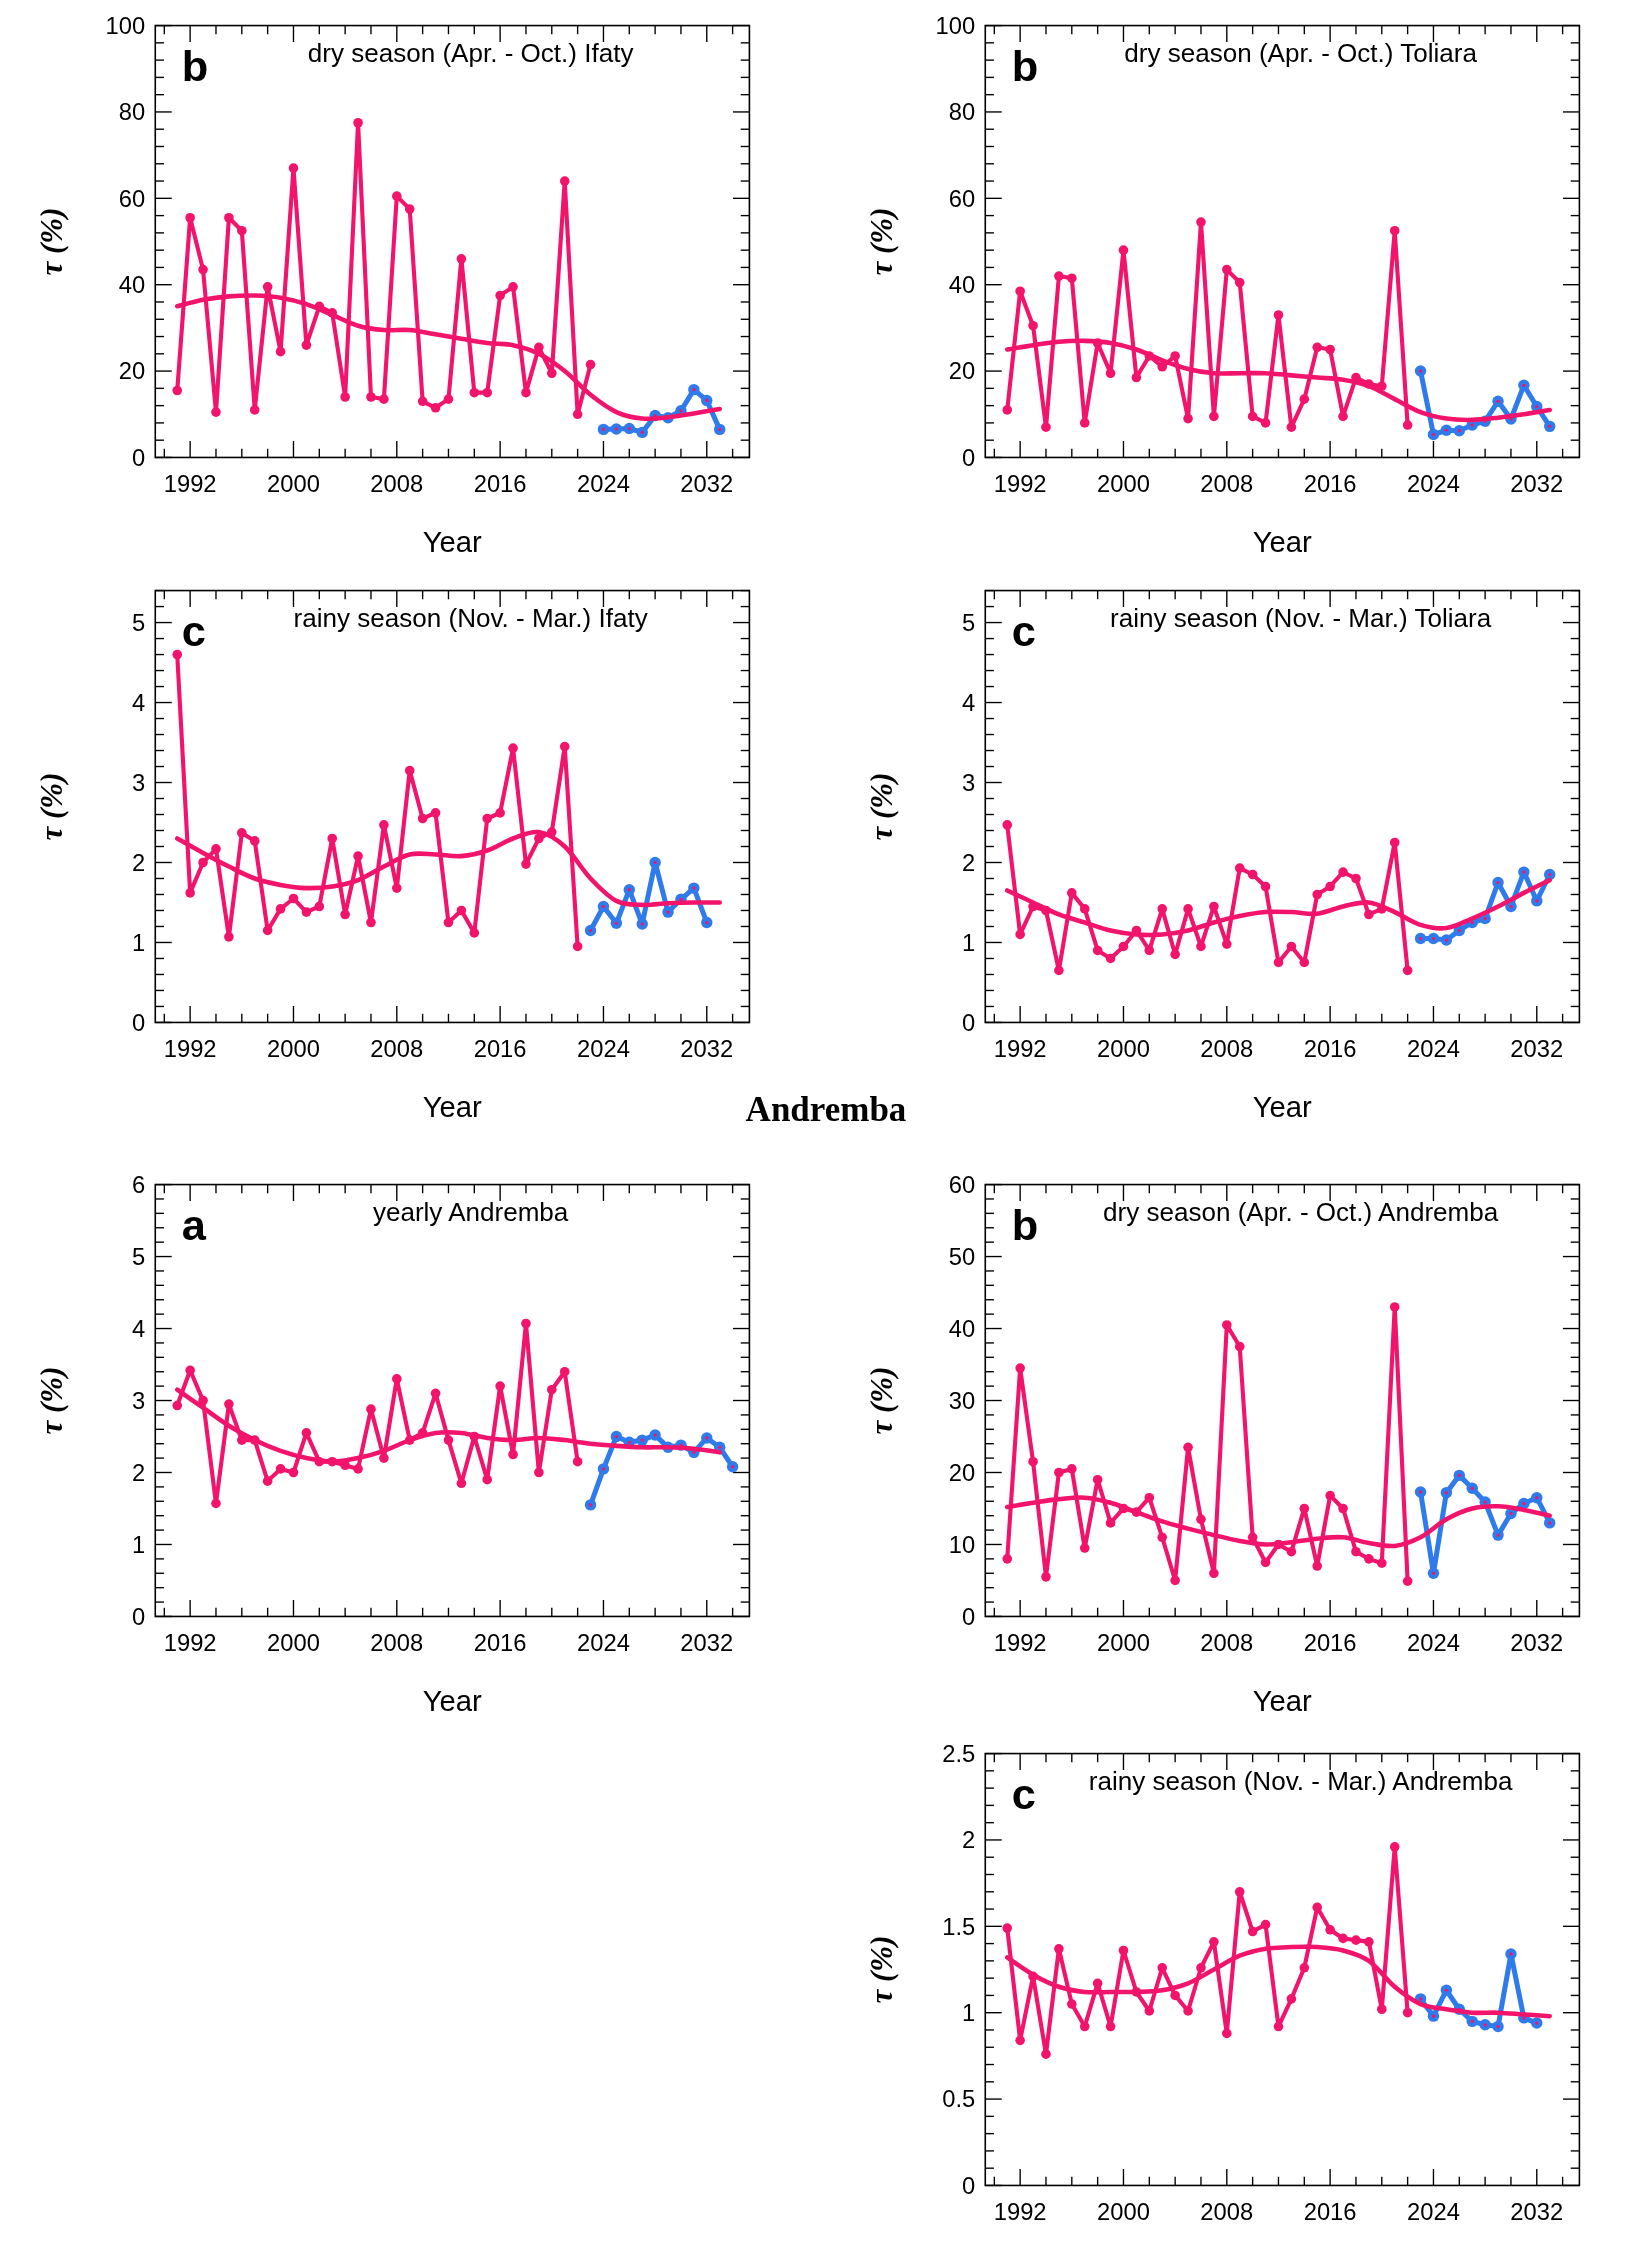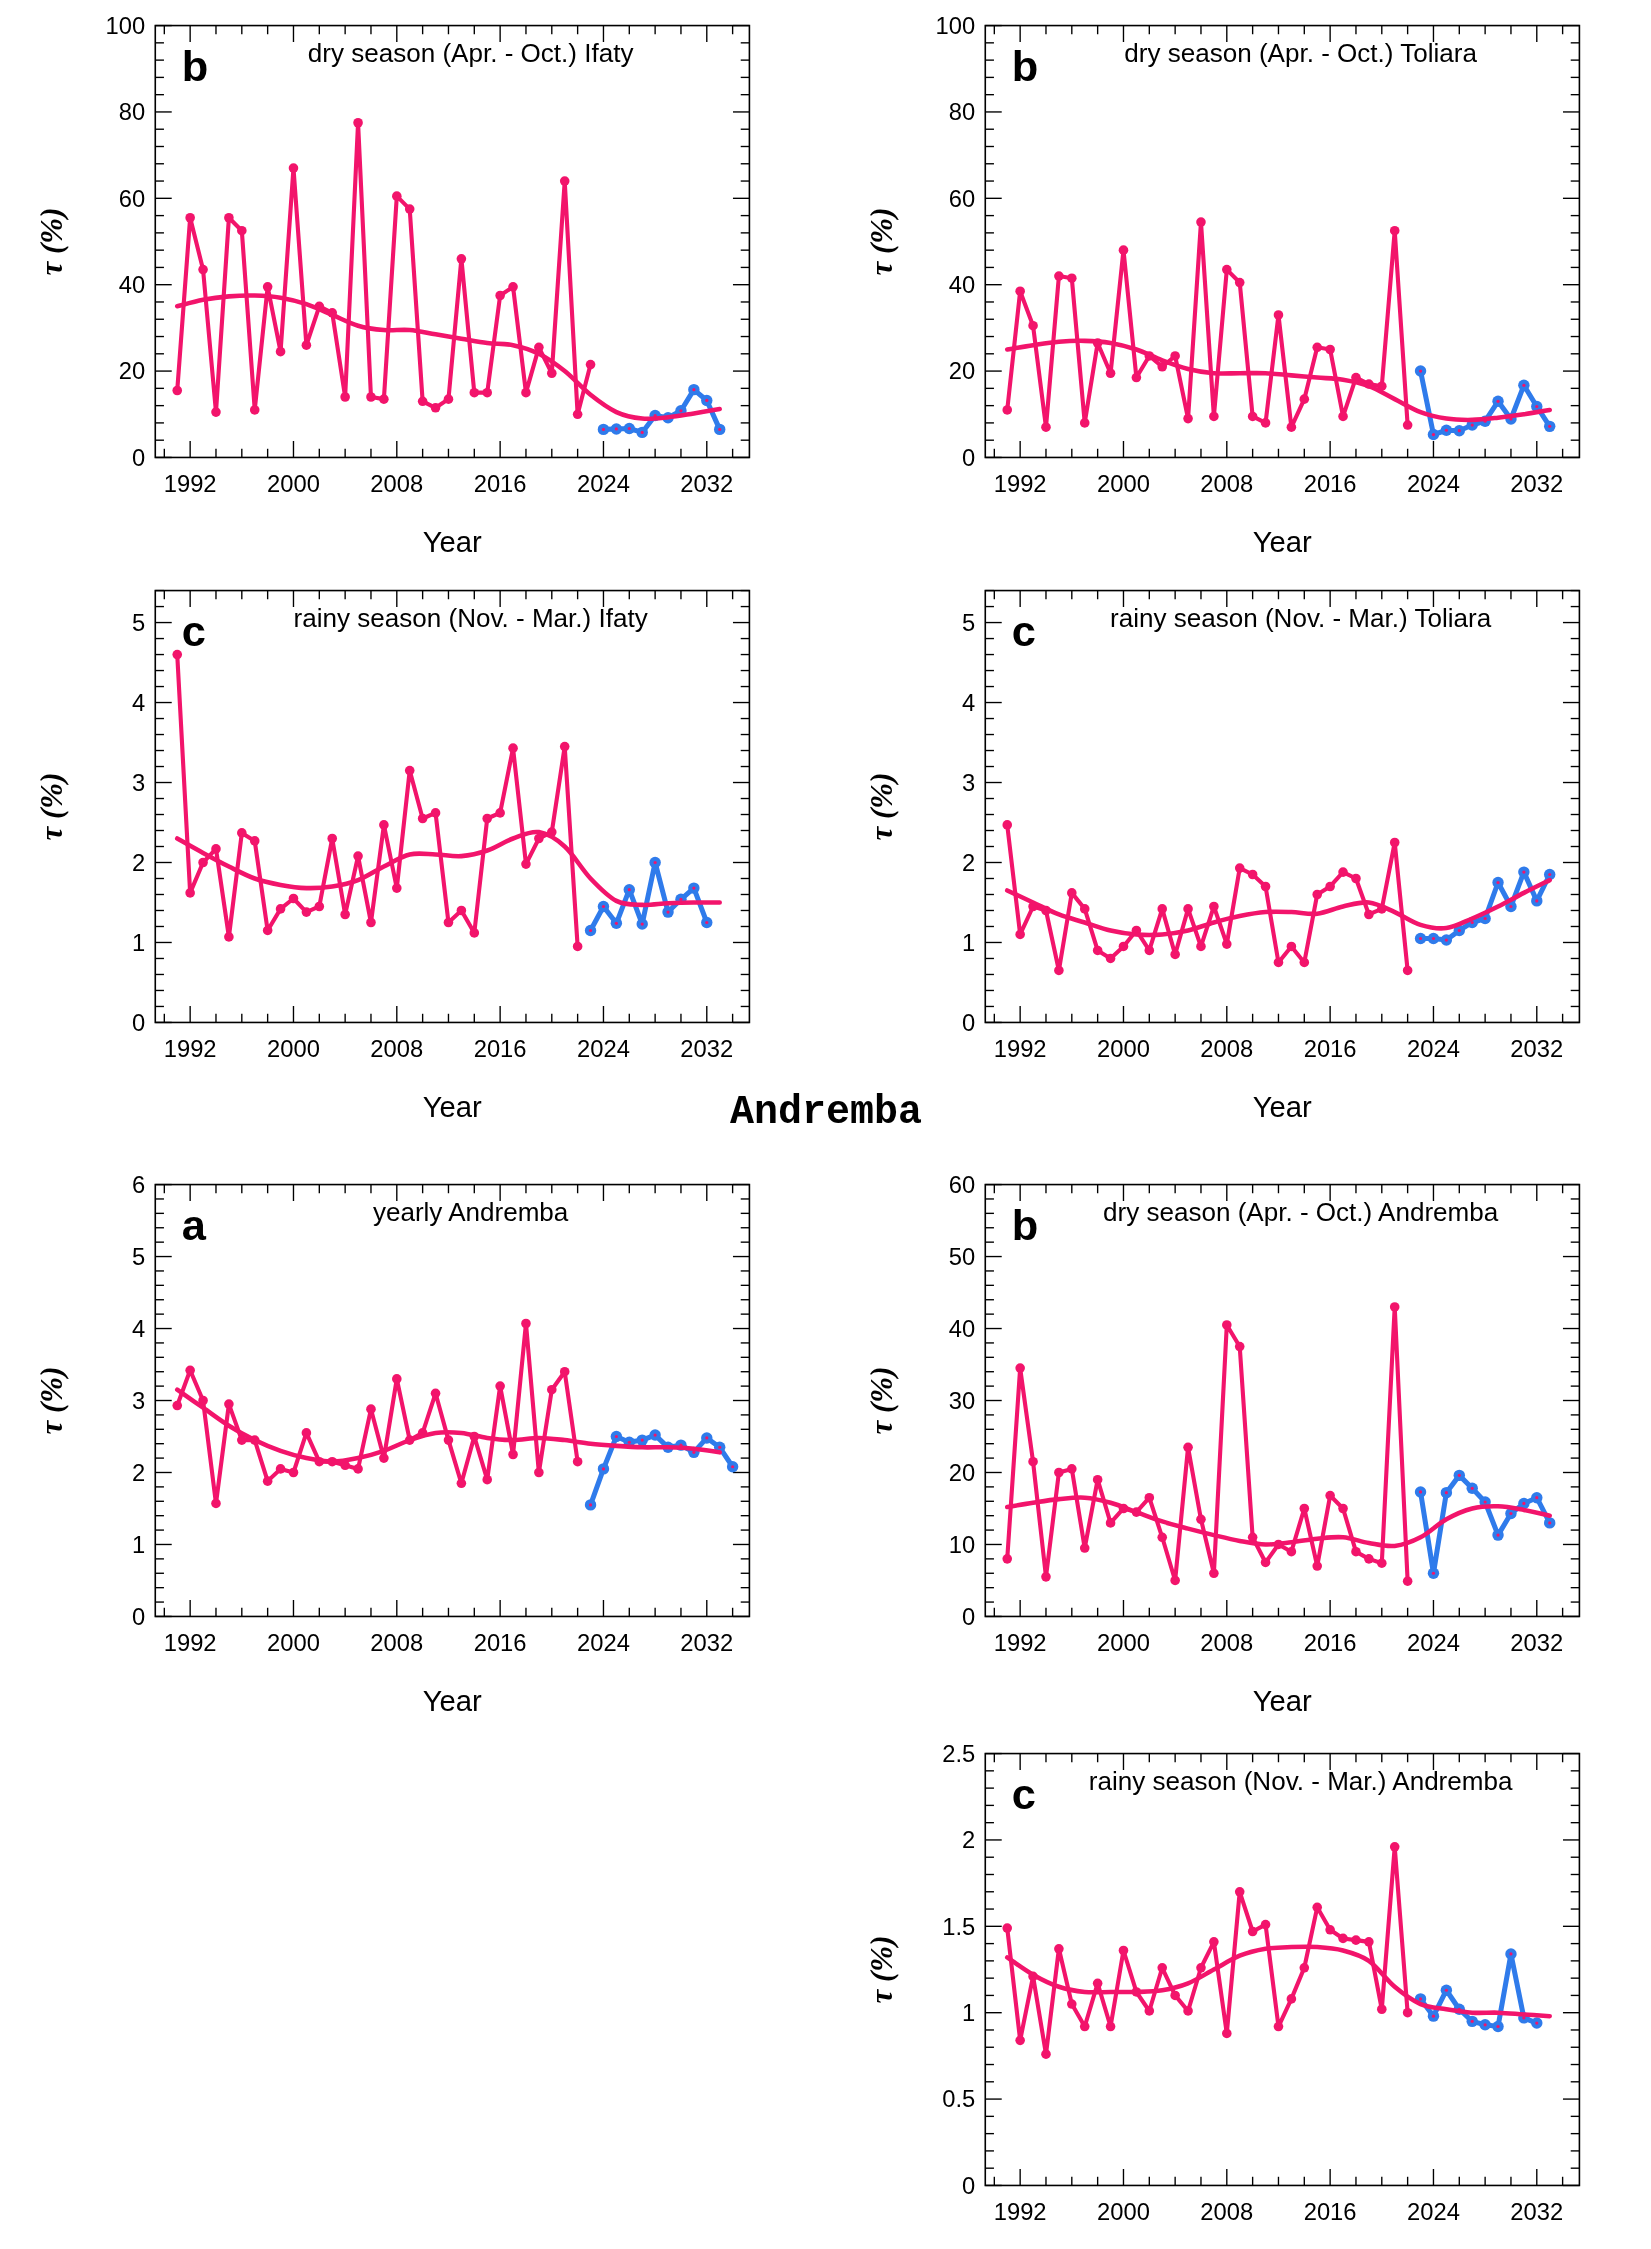--- a/index.html
+++ b/index.html
@@ -3,21 +3,21 @@
 <meta charset="utf-8">
 <style>
   html,body{margin:0;padding:0;background:#ffffff;}
   body{width:1652px;height:2250px;position:relative;font-family:"Liberation Sans",sans-serif;}
   .cell{position:absolute;width:759px;height:569px;}
   .r1c1{left:18.3px;top:4.6px;}   .r1c2{left:848px;top:4.6px;}
   .r2c1{left:18.3px;top:570px;} .r2c2{left:848px;top:570px;}
   .r3c1{left:18.3px;top:1164px;} .r3c2{left:848px;top:1164px;}
   .r4c2{left:848px;top:1733px;}
   .heading{position:absolute;left:0;top:1090px;width:1652px;text-align:center;
-           font-family:Liberation Mono, monospace;font-weight:bold;font-size:40px;color:#000;}
+           font-family:Liberation Serif, serif;font-weight:bold;font-size:35px;color:#000;}
   svg text{fill:#000;}
   .tick-label{font:52px "Liberation Sans",sans-serif;}
   .chart-title{font:57px "Liberation Sans",sans-serif;}
   .panel-letter{font:95px "Liberation Sans",sans-serif;font-weight:bold;}
   .axis-label{font:64px "Liberation Sans",sans-serif;}
   .y-axis-label{font:68px "Liberation Serif",serif;font-weight:bold;font-style:italic;}
 </style>
 </head>
 <body>
 

